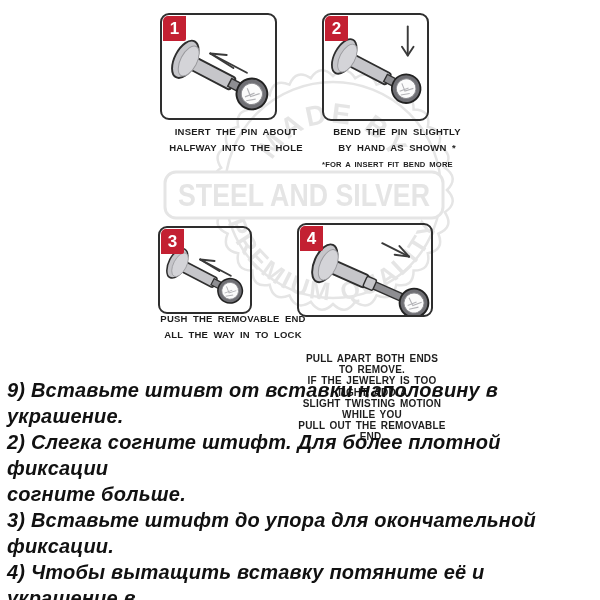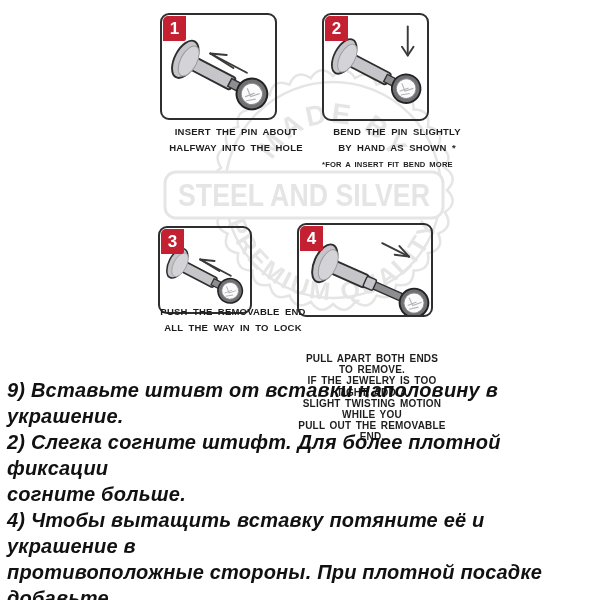--- a/index.html
+++ b/index.html
@@ -24,21 +24,21 @@
   .num-badge { position:absolute; left:1px; top:1px; width:23px; height:25px;
                background:var(--accent,#c32032); color:#fff;
                font-weight:bold; font-size:17px; line-height:25px; text-align:center;
                border-radius:5px 0 2px 0; z-index:2; }
 
   .caption { position:absolute; white-space:pre-line; color:#1d1d1d;
              font-weight:bold; font-size:9.5px; line-height:15.5px;
              letter-spacing:.2px; word-spacing:2.5px;text-align:center; }
   #caption-1 { left:161px; top:124px; width:150px; }
   #caption-2 { left:322px; top:124px; width:150px; }
-  #caption-3 { left:158px; top:304px; width:150px; }
+  #caption-3 { left:158px; top:311px; width:150px; }
   #caption-4 { left:297px; top:321px; width:150px; font-size:10px; line-height:11.2px; word-spacing:1.5px;margin-top:32px; }
   .footnote  { position:absolute; left:322px; top:160px; width:150px; color:#1d1d1d;
                font-weight:bold; font-size:7.6px; letter-spacing:.2px; word-spacing:1.5px; }
 
   
   #ru-block { position:absolute; left:7px; top:377px; width:588px; z-index:1; }
   #ru-block p { white-space:pre-line; color:#111;
                 font-family:"Liberation Sans", sans-serif;
                 font-style:italic; font-weight:bold;
                 font-size:20px; line-height:26px; letter-spacing:.2px; }
@@ -159,18 +159,20 @@
     <div class="caption" id="caption-4">PULL APART BOTH ENDS TO REMOVE.
 IF THE JEWELRY IS TOO TIGHT, ADD A
 SLIGHT TWISTING MOTION WHILE YOU
 PULL OUT THE REMOVABLE END.</div>
   </div>
 
   <div id="ru-block">
     <p>9) Вставьте штивт от вставки наполовину в украшение.</p>
     <p>2) Слегка согните штифт. Для более плотной фиксации
 согните больше.</p>
+    <p>3) Вставьте штифт до упора для окончательной
+фиксации.</p>
     <p>4) Чтобы вытащить вставку потяните её и украшение в
 противоположные стороны. При плотной посадке добавьте
 скручивающее движение.</p>
   </div>
 
 </div>
 
 </body></html>

